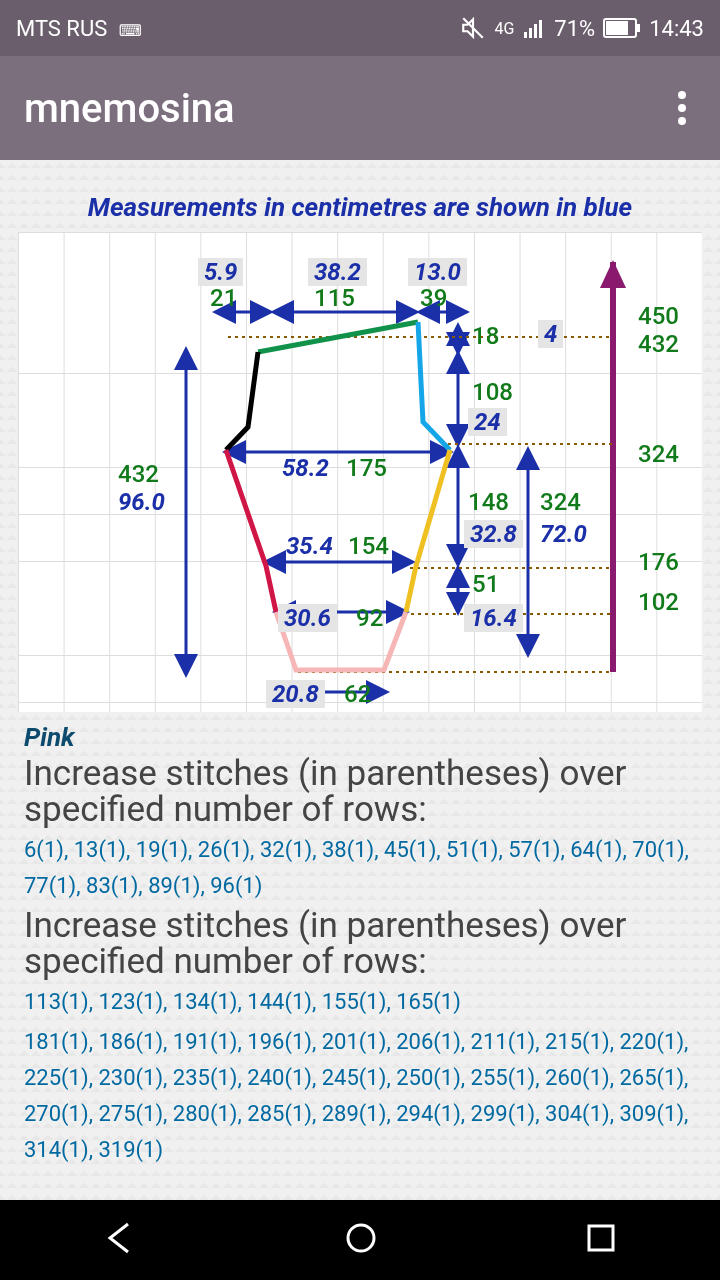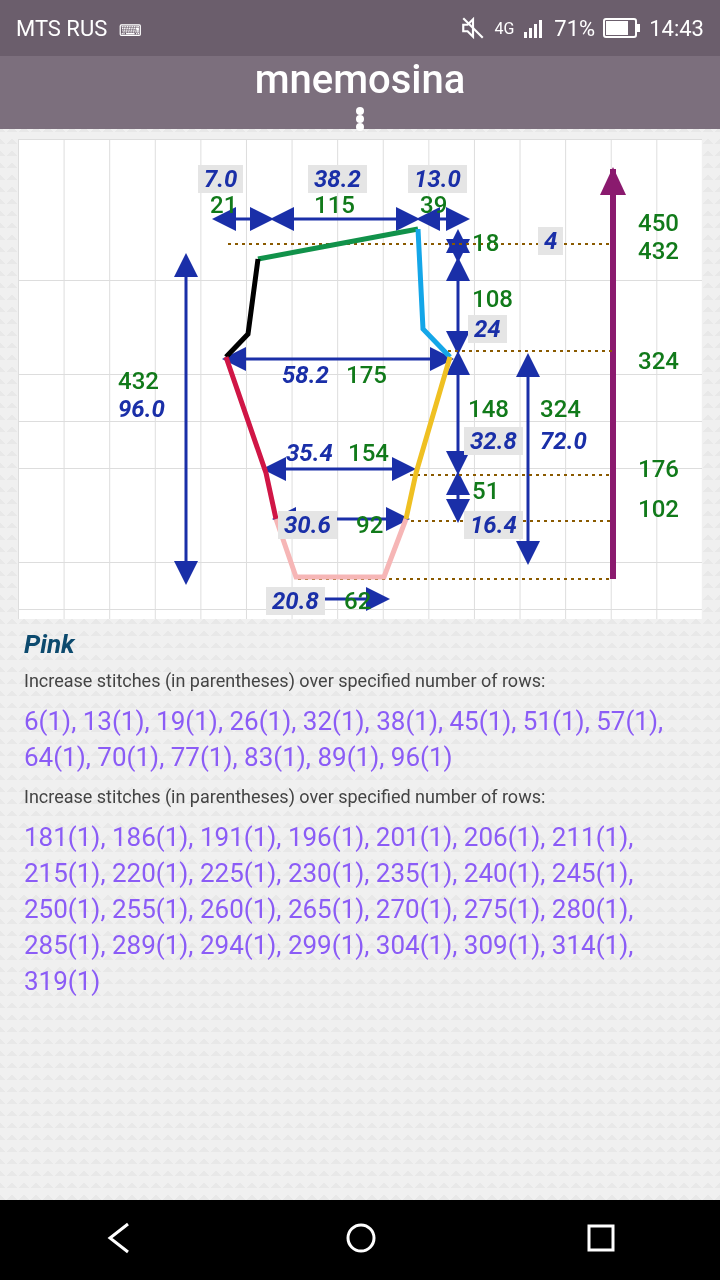--- a/index.html
+++ b/index.html
@@ -6,21 +6,21 @@
   html, body { width: 720px; height: 1280px; overflow: hidden; font-family: Roboto, Arial, sans-serif; }
   body { background: #f0f0f0; background-image:
     linear-gradient(45deg, #e8e8e8 25%, transparent 25%),
     linear-gradient(-45deg, #e8e8e8 25%, transparent 25%);
     background-size: 12px 12px; }
 
   .statusbar { height: 56px; background:#6b5e6c; display:flex; align-items:center; justify-content:space-between; padding:0 16px; color:#fff; font-size:22px; }
   .statusbar .right { display:flex; align-items:center; gap:8px; }
   .statusbar .right span { display:inline-flex; align-items:center; }
 
-  .appbar { height:73px; background:#7c6f7d; display:flex; align-items:center; justify-content:space-between; padding:0 24px; color:#fff;flex-direction:column; }
+  .appbar { height:104px; background:#7c6f7d; display:flex; align-items:center; justify-content:space-between; padding:0 24px; color:#fff; }
   .appbar h1 { font-size:40px; font-weight:500; }
   .appbar .more { width:28px; height:42px; display:flex; flex-direction:column; justify-content:space-between; align-items:center; padding:4px 0; }
   .appbar .more span { width:8px; height:8px; background:#fff; border-radius:50%; }
 
   .content { padding: 10px 18px 0 18px; }
   .heading { text-align:center; color:#1a2fa8; font-weight:700; font-style:italic; font-size:26px; margin:22px 0 10px; }
 
   .diagram { position:relative; width:684px; height:480px; margin:0 auto; }
   .grid { position:absolute; inset:0;
     background-image:
@@ -31,22 +31,22 @@
   svg.paths { position:absolute; left:0; top:0; width:684px; height:480px; }
   .lbl { position:absolute; font-size:24px; white-space:nowrap; }
   .blue { color:#1a2fa8; font-style:italic; font-weight:700; }
   .green { color:#117a1a; font-weight:500; }
   .hl { background:#e5e5e5; padding:0 6px; }
 
   .sections { padding: 0 6px; }
   .sect-title { font-size:26px; font-weight:700; font-style:italic; margin-top:10px; }
   .sect-title.pink { color:#0c4a6e; }
   .sect-title.red  { color:#c01818; }
-  .sect-intro { color:#444; font-size:18px; line-height:36px; margin-top:4px; }
-  .sect-body  { color:#8b5cf6; font-size:26px; line-height:36px; margin-top:4px; }
+  .sect-intro { color:#444; font-size:35px; line-height:36px; margin-top:4px; }
+  .sect-body  { color:#0369a1; font-size:22px; line-height:36px; margin-top:4px; }
 
   .navbar { position:fixed; left:0; bottom:0; width:720px; height:80px; background:#000; display:flex; align-items:center; justify-content:space-around; }
   .navbar svg { stroke:#fff; fill:none; stroke-width:3; }
 </style>
 </head>
 <body>
 
 <div class="statusbar">
   <div>
     <span>MTS RUS</span>
@@ -83,20 +83,21 @@
 <div class="appbar">
   <h1>mnemosina</h1>
   <div class="more">
       <span></span>
       <span></span>
       <span></span>
     </div>
 </div>
 
 <div class="content">
+  <div class="heading">Measurements in centimetres are shown in blue</div>
 
   <div class="diagram">
     <div class="grid"></div>
     <svg class="paths" viewBox="0 0 684 480">
       <defs>
         <marker id="arB" markerWidth="8" markerHeight="8" refX="6" refY="4" orient="auto">
             <path d="M0,0 L8,4 L0,8 z" fill="#1a2fa8"></path>
           </marker>
         <marker id="arBs" markerWidth="8" markerHeight="8" refX="2" refY="4" orient="auto">
             <path d="M8,0 L0,4 L8,8 z" fill="#1a2fa8"></path>
@@ -139,21 +140,21 @@
 
       <polyline points="240,120 230,195 208,218" fill="none" stroke="#000" stroke-width="5"></polyline>
 
       <polyline points="208,218 248,334 258,380" fill="none" stroke="#d01646" stroke-width="5"></polyline>
 
       <polyline points="432,218 398,334 388,380" fill="none" stroke="#efc022" stroke-width="5"></polyline>
 
       <polyline points="258,380 278,438 366,438 388,380" fill="none" stroke="#f6b6b6" stroke-width="5"></polyline>
     </svg>
 
-    <span class="lbl blue hl" style="left:180px;top:26px;">7.0</span>
+    <span class="lbl blue hl" style="left:180px;top:26px;">5.9</span>
     <span class="lbl blue hl" style="left:290px;top:26px;">38.2</span>
     <span class="lbl blue hl" style="left:390px;top:26px;">13.0</span>
     <span class="lbl green" style="left:192px;top:52px;">21</span>
     <span class="lbl green" style="left:296px;top:52px;">115</span>
     <span class="lbl green" style="left:402px;top:52px;">39</span>
 
     <span class="lbl green" style="left:100px;top:228px;">432</span>
     <span class="lbl blue" style="left:100px;top:256px;">96.0</span>
 
     <span class="lbl blue" style="left:264px;top:222px;">58.2</span>
@@ -185,20 +186,21 @@
     <span class="lbl green" style="left:620px;top:316px;">176</span>
     <span class="lbl green" style="left:620px;top:356px;">102</span>
   </div>
 
   <div class="sections">
     <div class="sect-title pink">Pink</div>
     <div class="sect-intro">Increase stitches (in parentheses) over specified number of rows:</div>
     <div class="sect-body">6(1), 13(1), 19(1), 26(1), 32(1), 38(1), 45(1), 51(1), 57(1), 64(1), 70(1), 77(1), 83(1), 89(1), 96(1)</div>
 
     <div class="sect-intro">Increase stitches (in parentheses) over specified number of rows:</div>
+    <div class="sect-body">113(1), 123(1), 134(1), 144(1), 155(1), 165(1)</div>
     <div class="sect-body">181(1), 186(1), 191(1), 196(1), 201(1), 206(1), 211(1), 215(1), 220(1), 225(1), 230(1), 235(1), 240(1), 245(1), 250(1), 255(1), 260(1), 265(1), 270(1), 275(1), 280(1), 285(1), 289(1), 294(1), 299(1), 304(1), 309(1), 314(1), 319(1)</div>
   </div>
 </div>
 
 <div class="navbar">
   <div><svg width="36" height="36" viewBox="0 0 36 36">
         <path d="M26 4 L8 18 L26 32"></path>
       </svg></div>
   <div><svg width="36" height="36" viewBox="0 0 36 36">
         <circle cx="18" cy="18" r="13"></circle>

